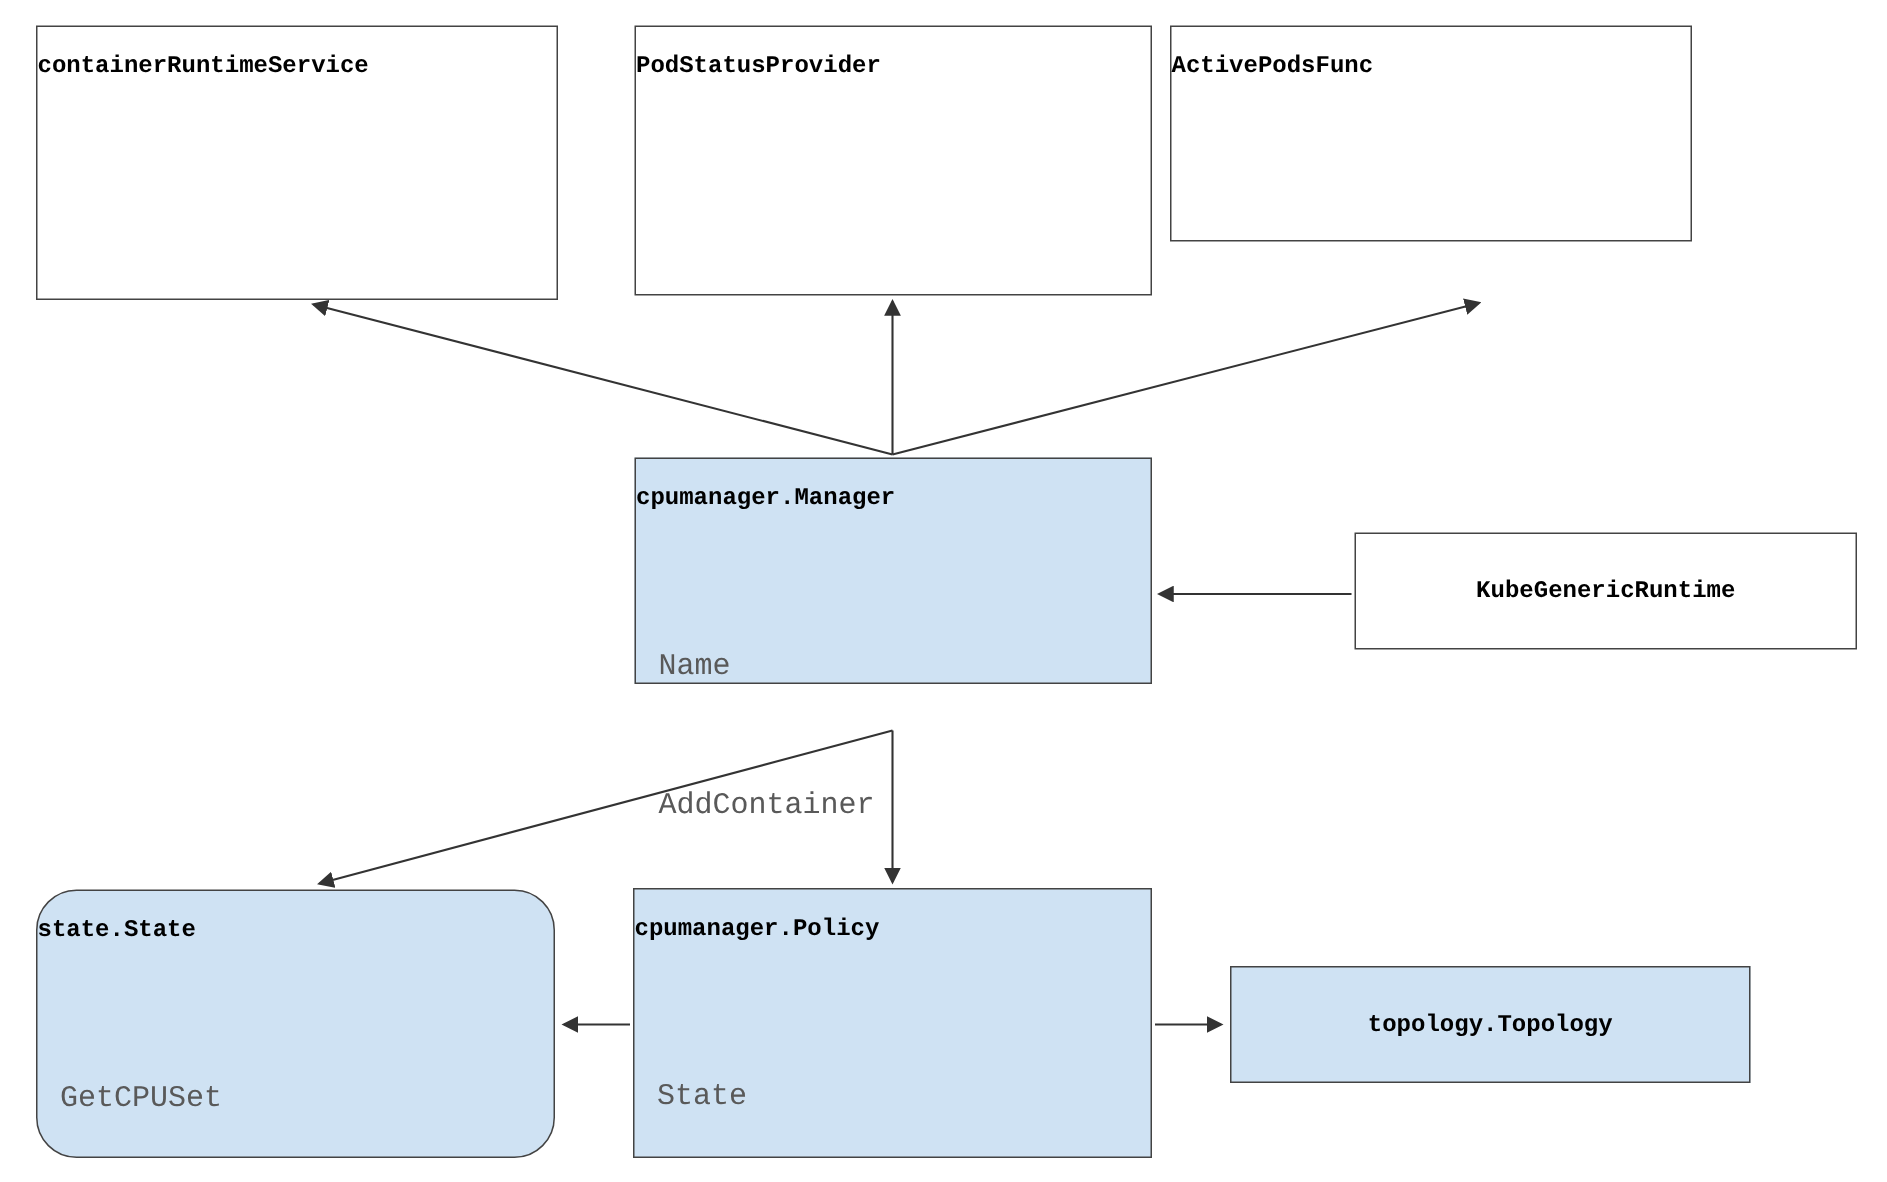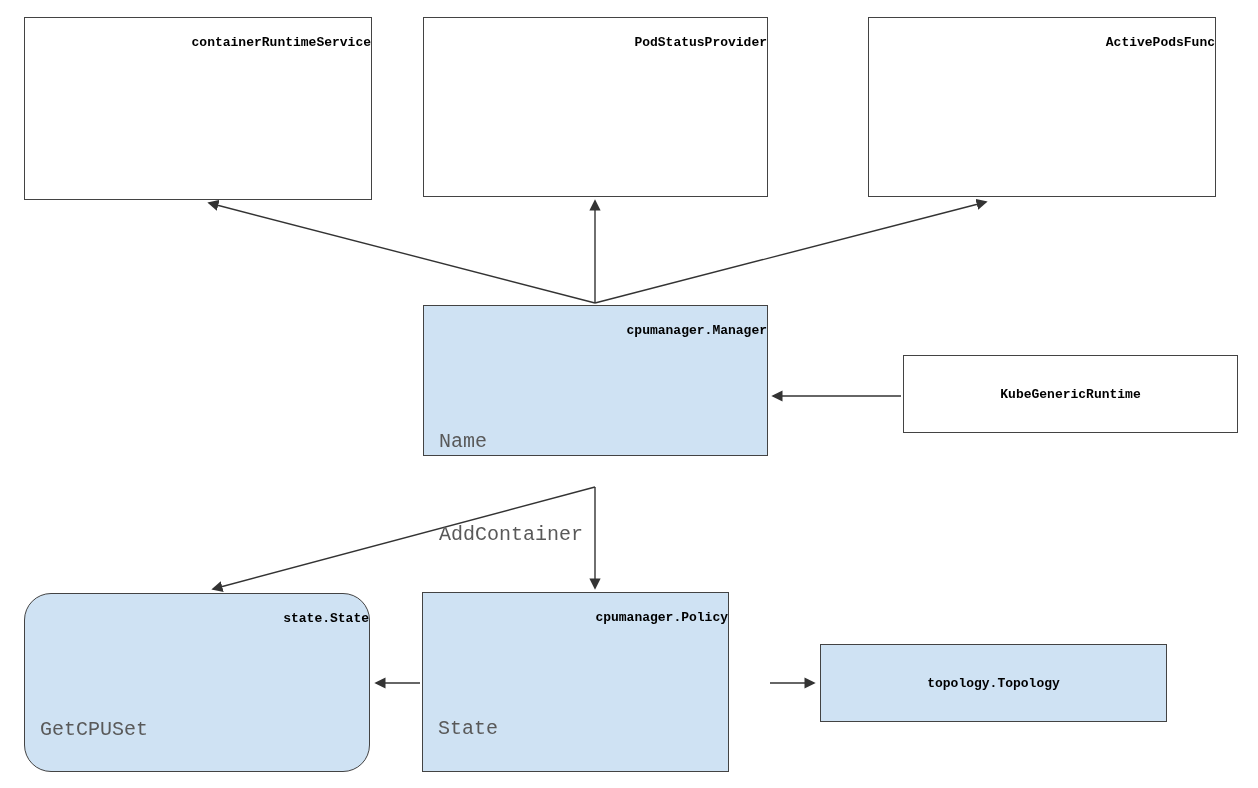--- a/index.html
+++ b/index.html
@@ -34,23 +34,23 @@
     stroke-width: 1.4;
   }
   .node {
     position: absolute;
     border: 1.6px solid var(--node-border);
     background: var(--node-fill-white);
   }
   .node.blue { background: var(--node-fill); }
   .node .title {
     padding-top: 17px;
-    text-align: right;
+    text-align: left;
     font-weight: bold;
-    font-size: 13px;
+    font-size: 16px;
     color: var(--title-color);
     white-space: pre;
   }
   .node .methods {
     margin-top: 26px;
     padding-left: 15px;
     font-size: 20px;
     line-height: 31px;
     color: var(--method-color);
     white-space: pre;
@@ -84,21 +84,21 @@
   </svg>
 
   <div class="node" style="left:24px; top:17px; width:348px; height:183px;">
     <div class="title">containerRuntimeService</div>
   </div>
 
   <div class="node" style="left:423px; top:17px; width:345px; height:180px;">
     <div class="title">PodStatusProvider</div>
   </div>
 
-  <div class="node" style="left:868px; top:17px; width:348px; height:180px;">
+  <div class="node" style="left:780px; top:17px; width:348px; height:144px;">
     <div class="title">ActivePodsFunc</div>
   </div>
 
   <div class="node blue" style="left:423px; top:305px; width:345px; height:151px;">
     <div class="title">cpumanager.Manager</div>
     <div class="methods">
       <div>Name</div>
       <div>AddContainer</div>
       <div>RemoveContainer</div>
       <div>State</div>
@@ -112,21 +112,21 @@
   <div class="node blue" style="left:24px; top:593px; width:346px; height:179px;border-radius:27px;">
     <div class="title">state.State</div>
     <div class="methods">
       <div>GetCPUSet</div>
       
       
       
     </div>
   </div>
 
-  <div class="node blue" style="left:422px; top:592px; width:307px; height:180px;">
+  <div class="node blue" style="left:422px; top:592px; width:346px; height:180px;">
     <div class="title">cpumanager.Policy</div>
     <div class="methods">
       <div>State</div>
       
       
     </div>
   </div>
 
   <div class="node blue center-title" style="left:820px; top:644px; width:347px; height:78px;">
     <div class="title">topology.Topology</div>

